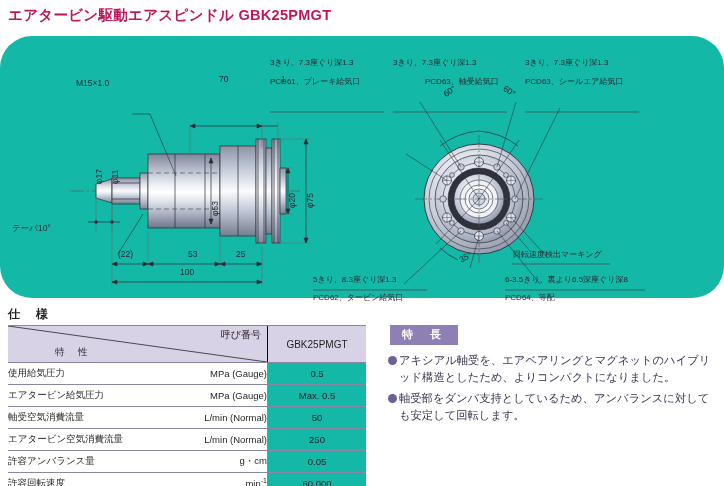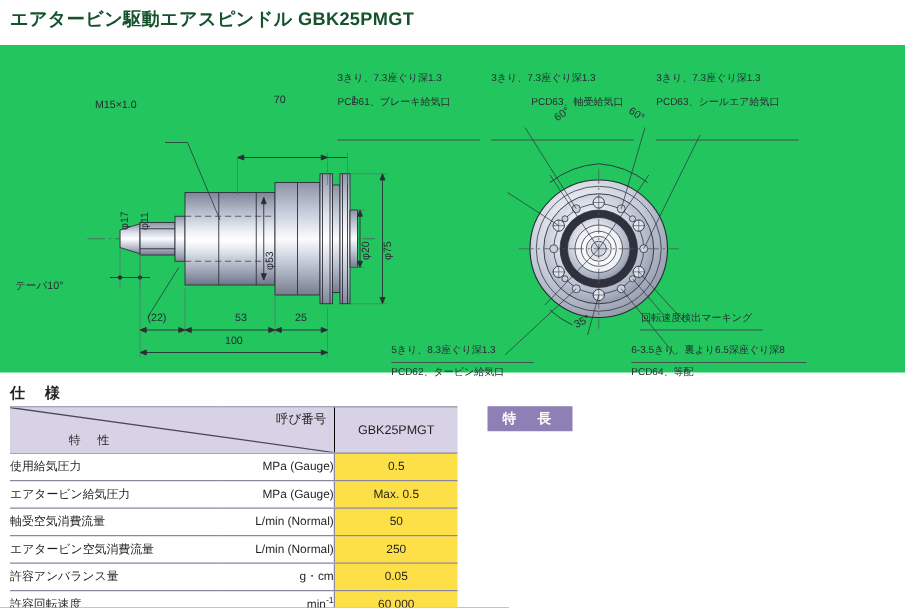--- a/index.html
+++ b/index.html
@@ -10,27 +10,28 @@
     color:#231f20;
     position:relative;
     overflow:hidden;
   }
   .page{position:relative;width:724px;height:486px;}
 
   
   .title{
     position:absolute;left:8px;top:6px;
     font-size:14.5px;font-weight:bold;letter-spacing:.3px;
-    color:#14532d;
+    color:#be185d;
   }
 
   
   .drawing{
     position:absolute;left:0;top:36px;width:724px;height:262px;
-    background:#22c55e;
+    background:#14b8a6;
+    border-radius:32px;
   }
 
   .dtext{position:absolute;font-size:8px;color:#2a2a33;white-space:nowrap;line-height:1.25;}
   .dim{position:absolute;font-size:8.5px;color:#2a2a33;white-space:nowrap;}
   .dim.v{transform:rotate(-90deg);transform-origin:left top;}
 
   svg.draw{position:absolute;left:0;top:0;width:724px;height:262px;overflow:visible;}
 
   
   .spec-head{
@@ -45,21 +46,21 @@
   }
   table.spec td{
     border-bottom:1px solid #8b87a3;
     padding:0;height:21px;vertical-align:middle;
   }
   .cellL{padding-left:6px;text-align:left;}
   .cellU{padding-right:6px;text-align:right;}
   .cellV{text-align:center;border-left:1px solid #8b87a3;width:98px;}
   tr.hdr td{background:#d8d2e6;height:36px;border-top:1px solid #8b87a3;border-bottom:1px solid #8b87a3;}
   tr.hdr td.cellV{border-left:1px solid #000000;font-size:10px;}
-  tr.body td.cellV{background:#fde047;}
+  tr.body td.cellV{background:#14b8a6;}
   .diag-cell{position:relative;padding:0;}
   .diag-cell .kname{position:absolute;right:6px;top:2px;font-size:10px;}
   .diag-cell .prop{position:absolute;left:6px;bottom:3px;font-size:9.5px;letter-spacing:2px;margin-left:41px;}
   .diag-cell svg{position:absolute;left:0;top:0;width:100%;height:100%;}
   .sup{font-size:7px;vertical-align:super;}
 
   
   .feat-badge{
     position:absolute;left:390px;top:325px;
     background:#8e7fb5;color:#ffffff;
@@ -404,15 +405,23 @@
       <tr class="body">
         <td class="cellL">許容回転速度</td>
         <td class="cellU"><span>min</span><span class="sup">-1</span></td>
         <td class="cellV">60 000</td>
       </tr>
     </tbody>
   </table>
 
   <div class="feat-badge">特　長</div>
   <div class="feat-list">
+    <div class="feat-item">
+      <span class="bullet"></span>
+      <span class="feat-text">アキシアル軸受を、エアベアリングとマグネットのハイブリッド構造としたため、よりコンパクトになりました。</span>
+    </div>
+    <div class="feat-item">
+      <span class="bullet"></span>
+      <span class="feat-text">軸受部をダンパ支持としているため、アンバランスに対しても安定して回転します。</span>
+    </div>
   </div>
 
 </div>
 
 </body></html>

